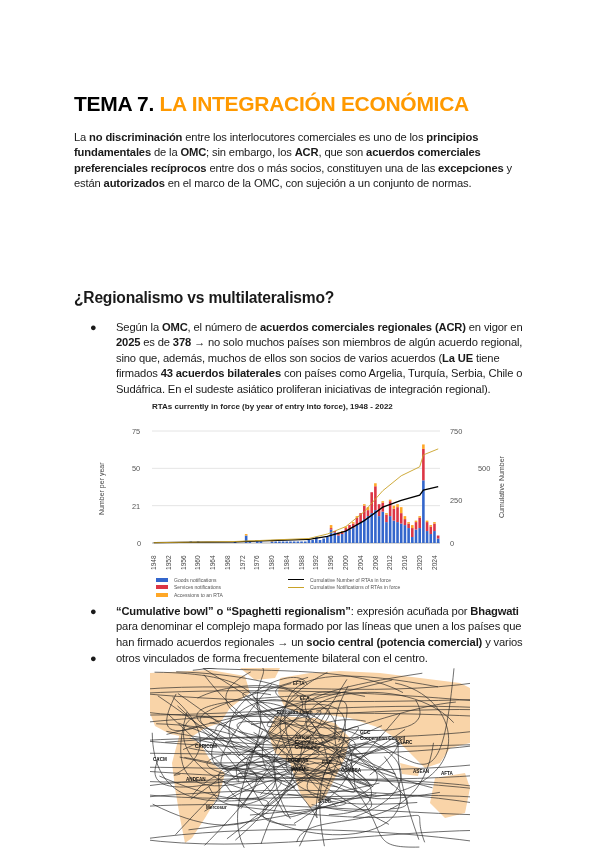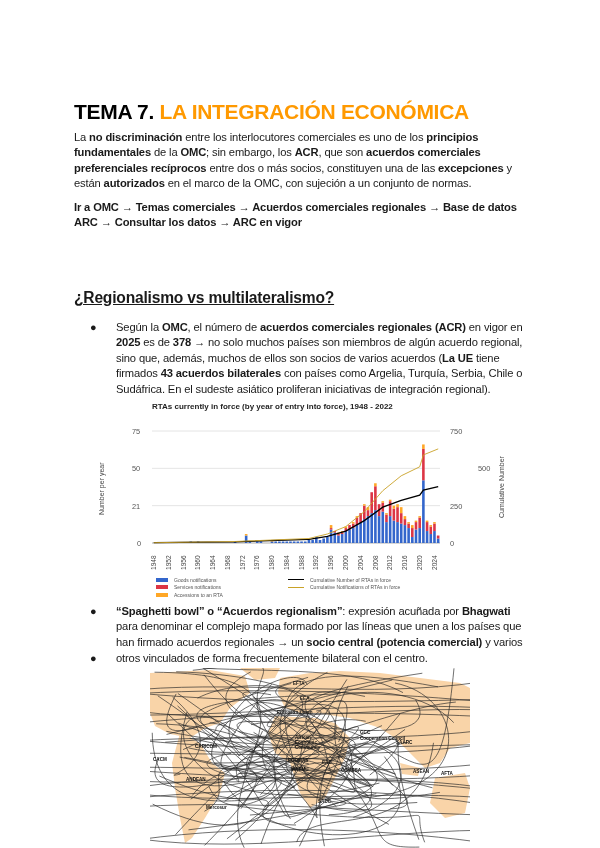--- a/index.html
+++ b/index.html
@@ -1,27 +1,27 @@
 <!DOCTYPE html>
 <html><head>
 <meta charset="utf-8">
 <style>
   html, body { margin: 0; padding: 0; background: #ffffff; }
   body { width: 600px; height: 848px; overflow: hidden; position: relative;
          font-family: "Liberation Sans", sans-serif; color: #1a1a1a; }
   .page { position: absolute; left: 0; top: 0; width: 600px; height: 848px; }
-  .title { position: absolute; left: 74px; top: 100px; font-size: 21px; font-weight: bold;
+  .title { position: absolute; left: 74px; top: 92px; font-size: 21px; font-weight: bold;
            letter-spacing: -0.3px; margin: 0; white-space: nowrap; }
   .title .num { color: #000; }
   .title .accent { color: #ff9900; }
   .para { position: absolute; left: 74px; width: 460px; font-size: 11.2px; line-height: 15.4px;
           margin: 0; letter-spacing: -0.15px; }
   .para b { font-weight: bold; margin-top: 24px; }
   .h2 { position: absolute; left: 74px; top: 289px; font-size: 15.6px; font-weight: bold; margin: 0;
-        letter-spacing: -0.2px; text-decoration: underline; }
+        letter-spacing: -0.2px; }
   .bullet { position: absolute; left: 92px; width: 440px; font-size: 11.2px; line-height: 15.4px;
             letter-spacing: -0.15px; }
   .bullet .dot { position: absolute; left: -2px; top: 0; font-size: 11px; }
   .bullet .txt { margin-left: 24px; display: block; }
   .chart { position: absolute; left: 94px; top: 400px; width: 410px; height: 200px; }
   .chart-title { position: absolute; left: 58px; top: 2px; width: 300px; font-size: 8px; font-weight: bold;
                  line-height: 10px; color: #222; }
   .axis-lbl { position: absolute; font-size: 7.4px; color: #555; }
   .rot-lbl { position: absolute; font-size: 7px; color: #444; transform: rotate(-90deg); transform-origin: left top; white-space: nowrap; }
   .year { position: absolute; top: 153px; font-size: 6.6px; color: #444; transform: rotate(-90deg);
@@ -41,21 +41,20 @@
 
   <h1 class="title">
     <span class="num">TEMA 7.</span>
     <span class="accent">LA INTEGRACIÓN ECONÓMICA</span>
   </h1>
 
   <p class="para" style="top:130px;">
     <span>La </span><b>no discriminación</b><span> entre los interlocutores comerciales es uno de los </span><b>principios fundamentales</b><span> de la </span><b>OMC</b><span>; sin embargo, los </span><b>ACR</b><span>, que son </span><b>acuerdos comerciales preferenciales recíprocos</b><span> entre dos o más socios, constituyen una de las </span><b>excepciones</b><span> y están </span><b>autorizados</b><span> en el marco de la OMC, con sujeción a un conjunto de normas.</span>
   </p>
 
-  <p class="para" style="top:200px; font-weight:bold;">Ir a OMC → Temas comerciales → Acuerdos comerciales regionales → Base de datos ARC → Consultar los datos → ARC en vigor</p>
 
 
   <h2 class="h2">¿Regionalismo vs multilateralismo?</h2>
 
   <div class="bullet" style="top:320px;">
     <span class="dot">●</span>
     <span class="txt"><span>Según la </span><b>OMC</b><span>, el número de </span><b>acuerdos comerciales regionales (ACR)</b><span> en vigor en </span><b>2025</b><span> es de </span><b>378</b><span> → no solo muchos países son miembros de algún acuerdo regional, sino que, además, muchos de ellos son socios de varios acuerdos (</span><b>La UE</b><span> tiene firmados </span><b>43 acuerdos bilaterales</b><span> con países como Argelia, Turquía, Serbia, Chile o Sudáfrica. En el sudeste asiático proliferan iniciativas de integración regional).</span></span>
   </div>
 
   <div class="chart">
@@ -176,21 +175,21 @@
         <rect x="342.8615384615385" width="2.5846153846153848" y="135.53333333333333" height="2.986666666666679" fill="#dc3545"></rect>
         <polyline points="59.8,142.7 141.1,141.8 214.9,139.3 233.4,136.3 251.8,131.1 270.3,120.6 288.8,107.2 307.2,100.4 325.7,95.2 329.4,90.0 344.2,86.6" fill="none" stroke="#000000" stroke-width="1.3"></polyline>
         <polyline points="59.8,142.7 141.1,141.5 214.9,138.5 233.4,134.0 251.8,126.6 270.3,111.6 288.8,90.7 307.2,75.8 325.7,66.8 329.4,54.9 344.2,48.9" fill="none" stroke="#c9a227" stroke-width="0.9"></polyline>
       </svg>
     <div class="axis-lbl" style="left:38px;top:27px;">75</div>
     <div class="axis-lbl" style="left:38px;top:64px;">50</div>
     <div class="axis-lbl" style="left:38px;top:102px;">21</div>
     <div class="axis-lbl" style="left:43px;top:139px;">0</div>
     <div class="axis-lbl" style="left:356px;top:27px;">750</div>
     <div class="axis-lbl" style="left:356px;top:64px;padding-left:28px;">500</div>
-    <div class="axis-lbl" style="left:356px;top:102px;text-align:center;">250</div>
+    <div class="axis-lbl" style="left:356px;top:96px;text-align:center;">250</div>
     <div class="axis-lbl" style="left:356px;top:139px;">0</div>
     <div class="rot-lbl" style="left:4px;top:115px;">Number per year</div>
     <div class="rot-lbl" style="left:404px;top:118px;">Cumulative Number</div>
     <div id="year-labels">
         <div class="year" style="left: 56px; top: 170px;">1948</div>
         <div class="year" style="left: 70.7692px; top: 170px;">1952</div>
         <div class="year" style="left: 85.5385px; top: 170px;">1956</div>
         <div class="year" style="left: 100.308px; top: 170px;">1960</div>
         <div class="year" style="left: 115.077px; top: 170px;">1964</div>
         <div class="year" style="left: 129.846px; top: 170px;">1968</div>
@@ -230,21 +229,21 @@
         </div>
       <div class="row">
           <span class="ln" style="background:#c9a227"></span>
           <span>Cumulative Notifications of RTAs in force</span>
         </div>
     </div>
   </div>
 
   <div class="bullet" style="top:604px;">
     <span class="dot">●</span>
-    <span class="txt"><b>“Spaghetti bowl” o “Acuerdos regionalism”</b><span>: expresión acuñada por </span><b>Bhagwati</b><span> para denominar el complejo mapa formado por las líneas que unen a los países que han firmado acuerdos regionales → un </span><b>socio central (potencia comercial)</b><span> y varios</span></span>
+    <span class="txt"><b>“Cumulative bowl” o “Spaghetti regionalism”</b><span>: expresión acuñada por </span><b>Bhagwati</b><span> para denominar el complejo mapa formado por las líneas que unen a los países que han firmado acuerdos regionales → un </span><b>socio central (potencia comercial)</b><span> y varios</span></span>
   </div>
 
   <div class="bullet" style="top:651px;">
     <span class="dot">●</span>
     <span class="txt">otros vinculados de forma frecuentemente bilateral con el centro.</span>
   </div>
 
   <div class="map">
     <svg width="320" height="180" viewBox="0 0 320 180">
       <g fill="#f9d4a8">

